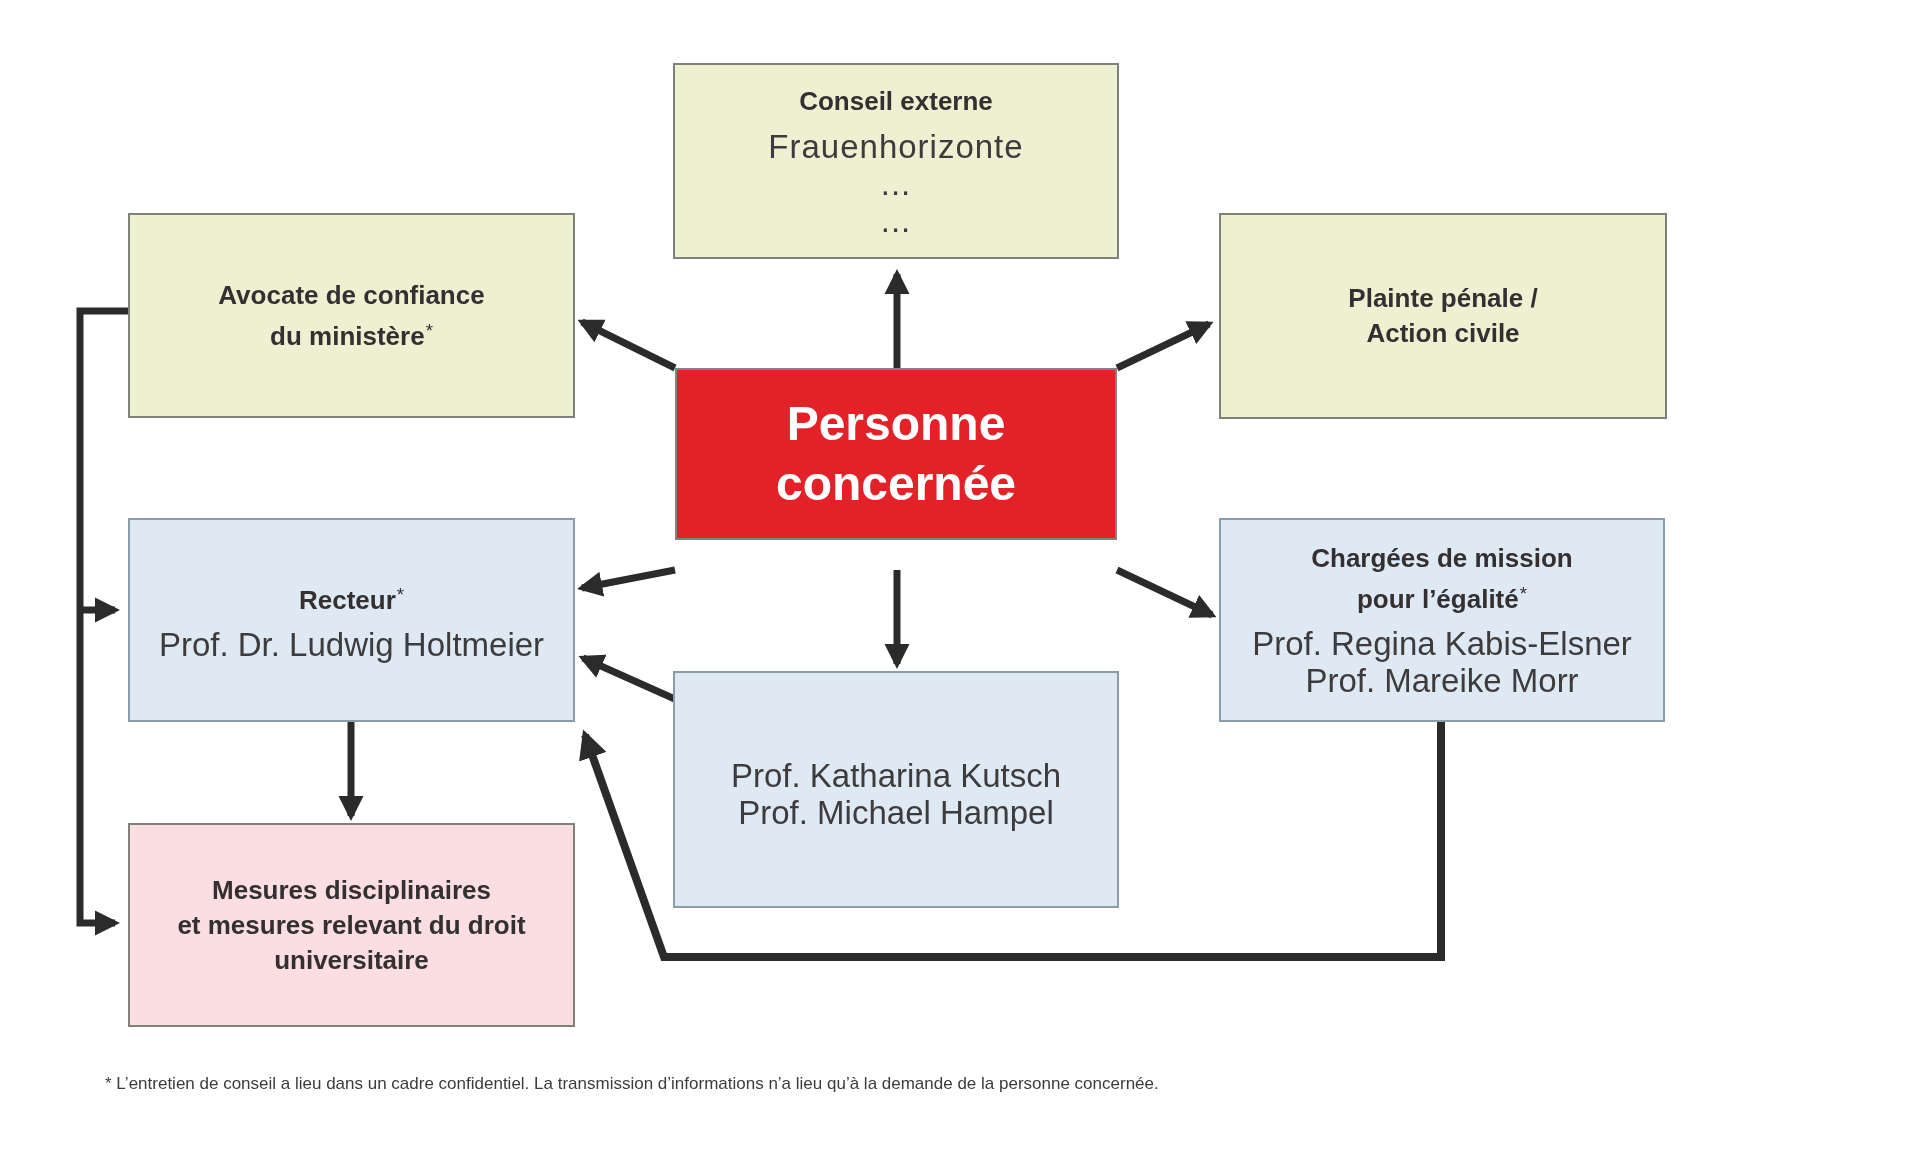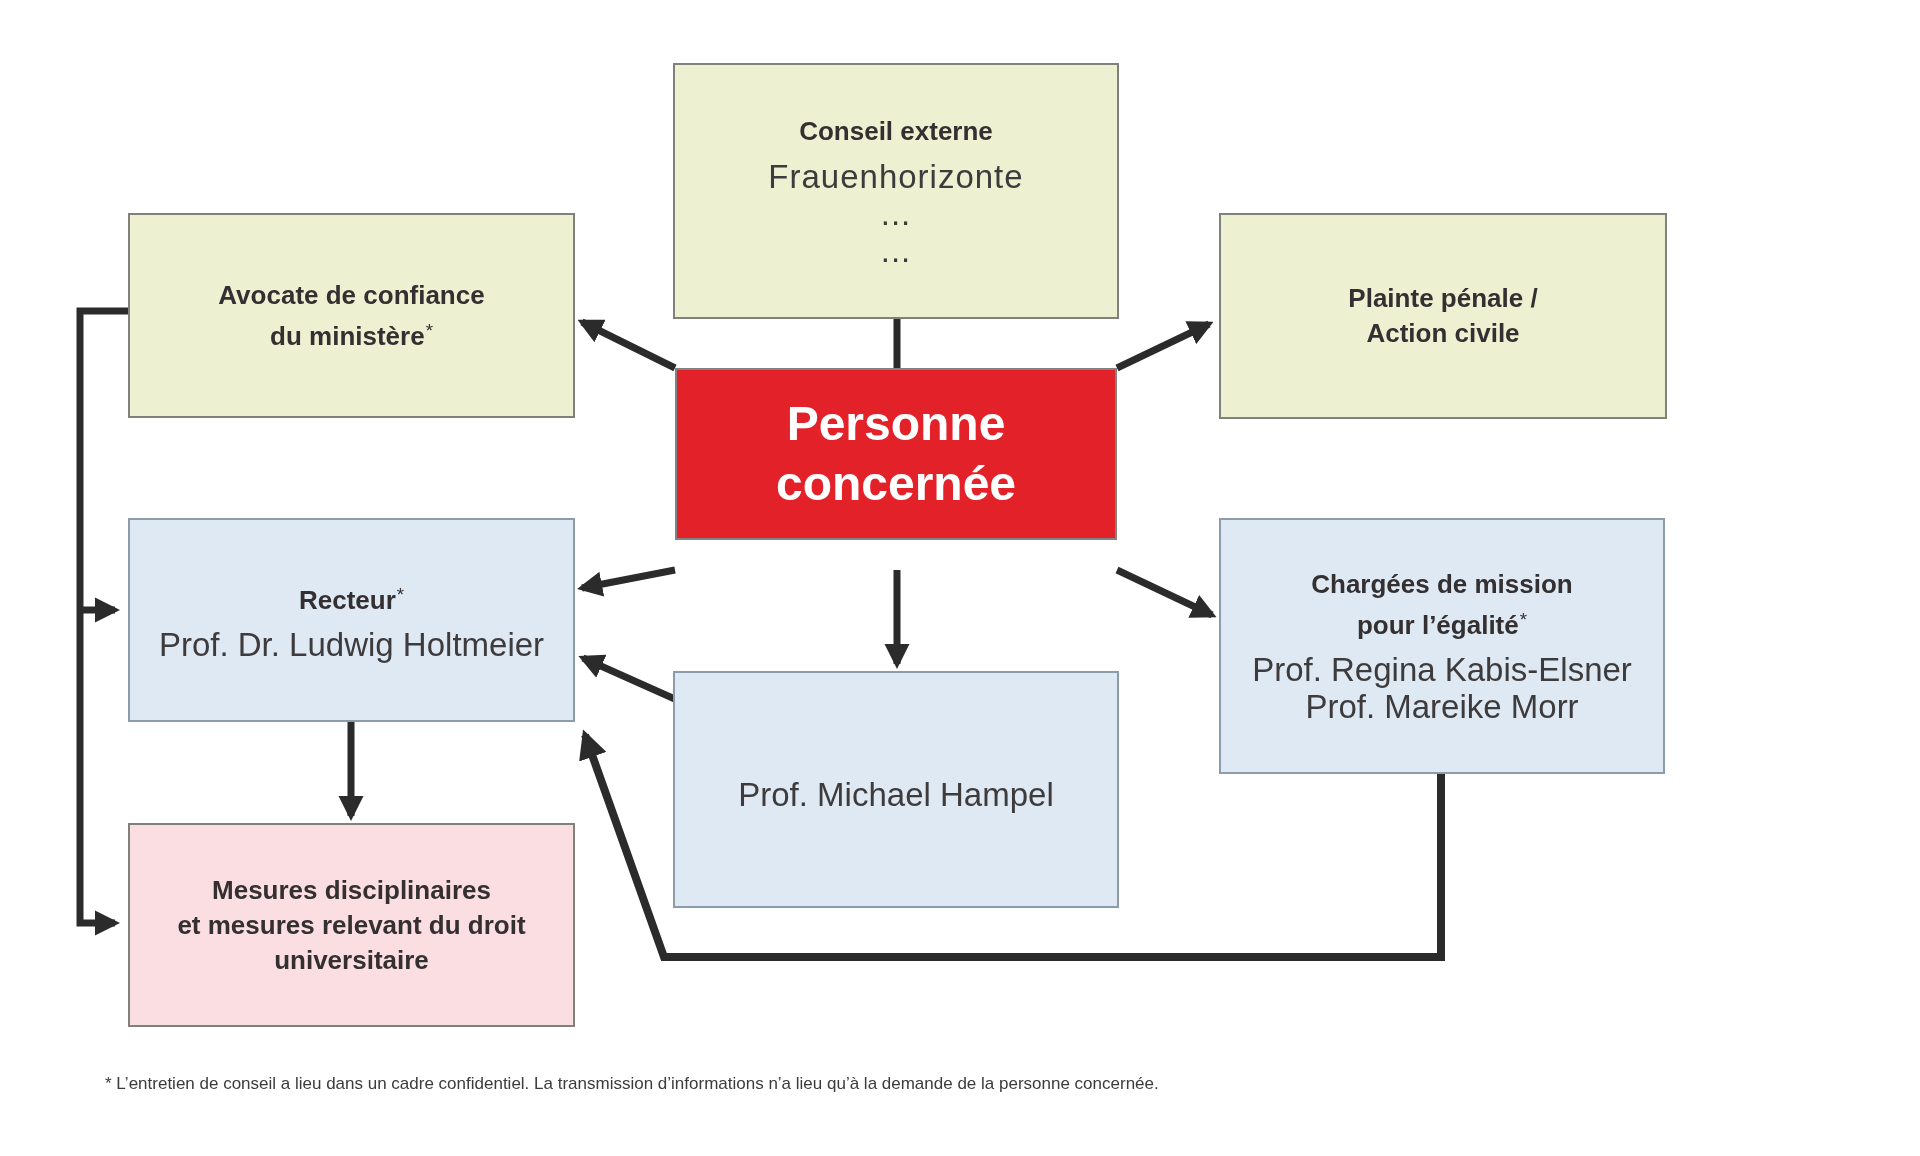--- a/index.html
+++ b/index.html
@@ -19,26 +19,26 @@
   .box.green{background:var(--box-green);border:2px solid var(--border-gray);}
   .box.blue{background:var(--box-blue);border:2px solid var(--border-blue);}
   .box.pink{background:var(--box-pink);border:2px solid var(--border-gray);}
   .box.red{background:var(--box-red);border:2px solid var(--border-red);}
   .title .line{font-weight:bold;font-size:26px;line-height:35px;color:var(--text-dark);white-space:nowrap;}
   .body{margin-top:9px;}
   .body .line{font-weight:normal;font-size:33px;line-height:37px;color:var(--text-body);white-space:nowrap;}
   sup.star{font-weight:400;font-size:0.72em;vertical-align:0.42em;margin-left:1px;color:var(--text-dark);}
   .box.red .line{font-size:48px;line-height:60px;color:var(--text-white);font-weight:bold;}
   
-  #box-conseil {left:673px; top:63px;  width:446px; height:256px;}
+  #box-conseil {left:673px; top:63px;  width:446px; height:196px;}
   #box-avocate {left:128px; top:213px; width:447px; height:205px;}
   #box-plainte {left:1219px;top:213px; width:448px; height:206px;}
   #box-personne{left:675px; top:368px; width:442px; height:172px;}
   #box-recteur {left:128px; top:518px; width:447px; height:204px;}
-  #box-chargees{left:1219px;top:518px; width:446px; height:256px;}
+  #box-chargees{left:1219px;top:518px; width:446px; height:204px;}
   #box-contact {left:673px; top:671px; width:446px; height:237px;}
   #box-mesures {left:128px; top:823px; width:447px; height:204px;}
   .footnote{position:absolute;left:105px;top:1068px;font-size:17px;line-height:32px;
     color:var(--text-body);white-space:nowrap;}
   .conseil-dots .line{letter-spacing:1px;}
 </style>
 </head>
 <body>
 
 <div class="stage">
@@ -109,20 +109,21 @@
       <div class="line"><span>pour l’égalité</span><sup class="star">*</sup></div>
     </div>
     <div class="body">
       <div class="line">Prof. Regina Kabis-Elsner</div>
       <div class="line">Prof. Mareike Morr</div>
     </div>
   </div>
 
   <div class="box blue" id="box-contact">
     <div class="body">
+      <div class="line">Prof. Katharina Kutsch</div>
       <div class="line">Prof. Michael Hampel</div>
     </div>
   </div>
 
   <div class="box pink" id="box-mesures">
     <div class="title">
       <div class="line"><span>Mesures disciplinaires</span></div>
       <div class="line"><span>et mesures relevant du droit</span></div>
       <div class="line"><span>universitaire</span></div>
     </div>

